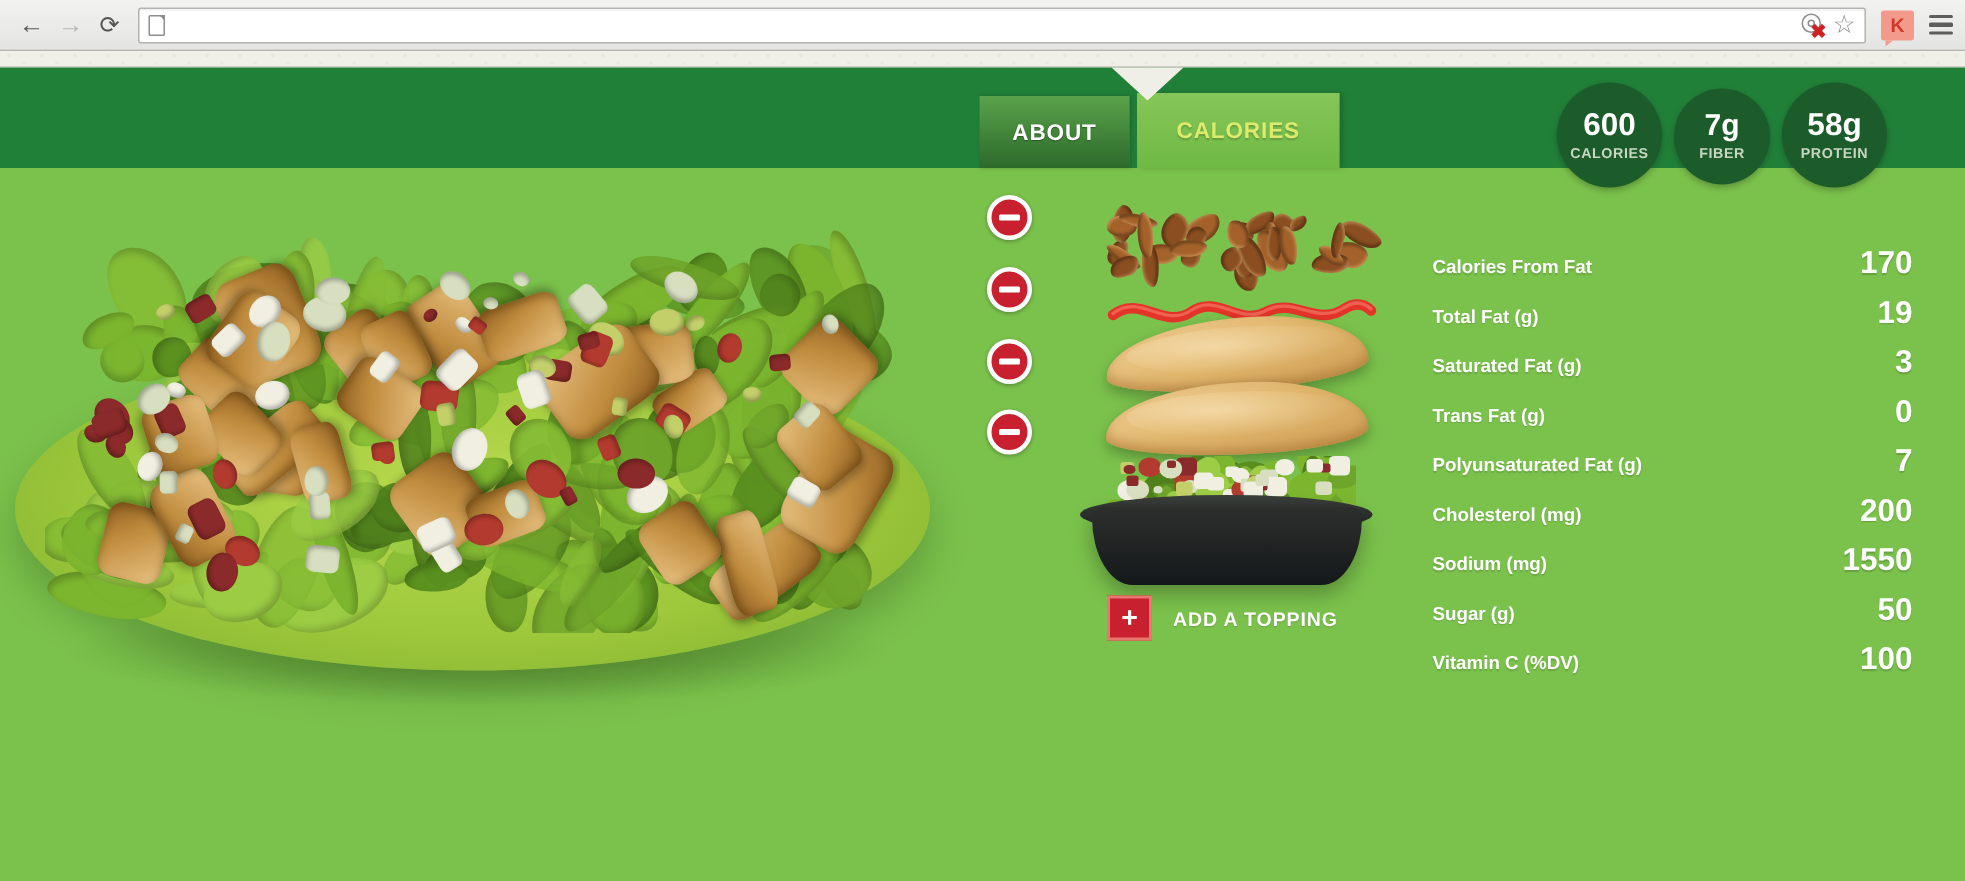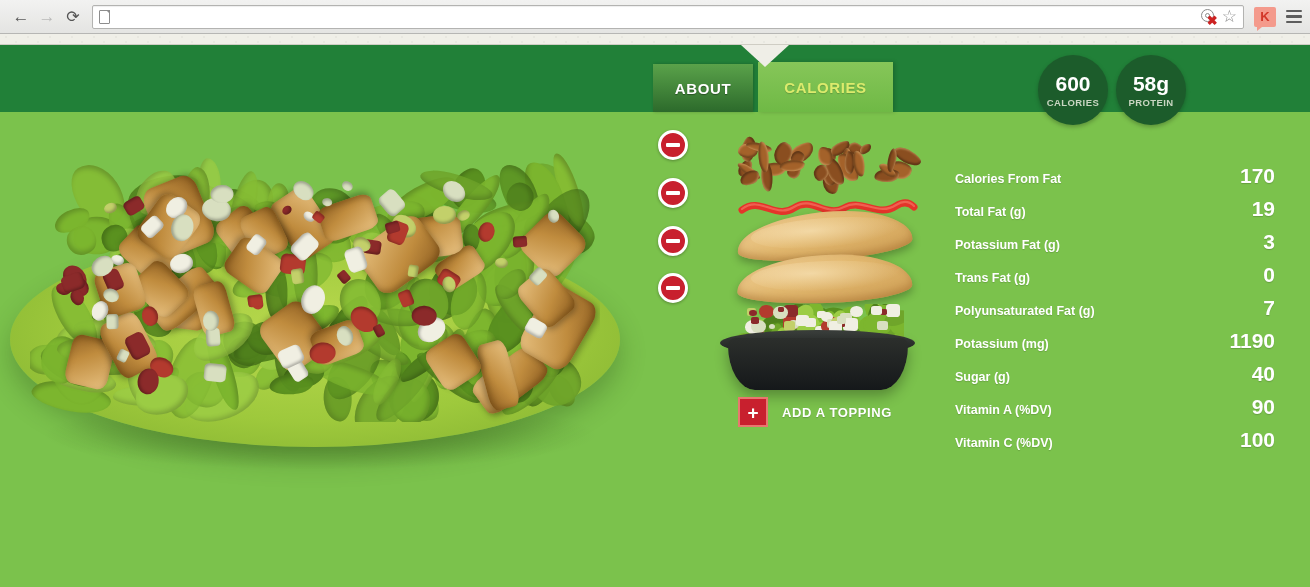--- a/index.html
+++ b/index.html
@@ -269,20 +269,24 @@
   <span>ABOUT</span>
 </div>
 <div class="tab tab-customize">
   <span>CALORIES</span>
 </div>
 
 <div class="badges">
   <div class="badge badge-0">
     <div class="badge-value">600</div>
     <div class="badge-label">CALORIES</div>
+  </div>
+  <div class="badge badge-1">
+    <div class="badge-value">7g</div>
+    <div class="badge-label">FIBER</div>
   </div>
   <div class="badge badge-2">
     <div class="badge-value">58g</div>
     <div class="badge-label">PROTEIN</div>
   </div>
 </div>
 
 <div class="main">
 
   <div class="hero">
@@ -761,41 +765,41 @@
   <div class="nutrition" id="nutrition-list">
       <div class="nrow">
         <div class="nlabel">Calories From Fat</div>
         <div class="nvalue">170</div>
       </div>
       <div class="nrow">
         <div class="nlabel">Total Fat (g)</div>
         <div class="nvalue">19</div>
       </div>
       <div class="nrow">
-        <div class="nlabel">Potassium Fat (g)</div>
+        <div class="nlabel">Saturated Fat (g)</div>
         <div class="nvalue">3</div>
       </div>
       <div class="nrow">
         <div class="nlabel">Trans Fat (g)</div>
         <div class="nvalue">0</div>
       </div>
       <div class="nrow">
         <div class="nlabel">Polyunsaturated Fat (g)</div>
         <div class="nvalue">7</div>
       </div>
       <div class="nrow">
-        <div class="nlabel">Potassium (mg)</div>
-        <div class="nvalue">1190</div>
+        <div class="nlabel">Cholesterol (mg)</div>
+        <div class="nvalue">200</div>
+      </div>
+      <div class="nrow">
+        <div class="nlabel">Sodium (mg)</div>
+        <div class="nvalue">1550</div>
       </div>
       <div class="nrow">
         <div class="nlabel">Sugar (g)</div>
-        <div class="nvalue">40</div>
-      </div>
-      <div class="nrow">
-        <div class="nlabel">Vitamin A (%DV)</div>
-        <div class="nvalue">90</div>
+        <div class="nvalue">50</div>
       </div>
       <div class="nrow">
         <div class="nlabel">Vitamin C (%DV)</div>
         <div class="nvalue">100</div>
       </div>
     </div>
 </div>
 
 </body></html>

